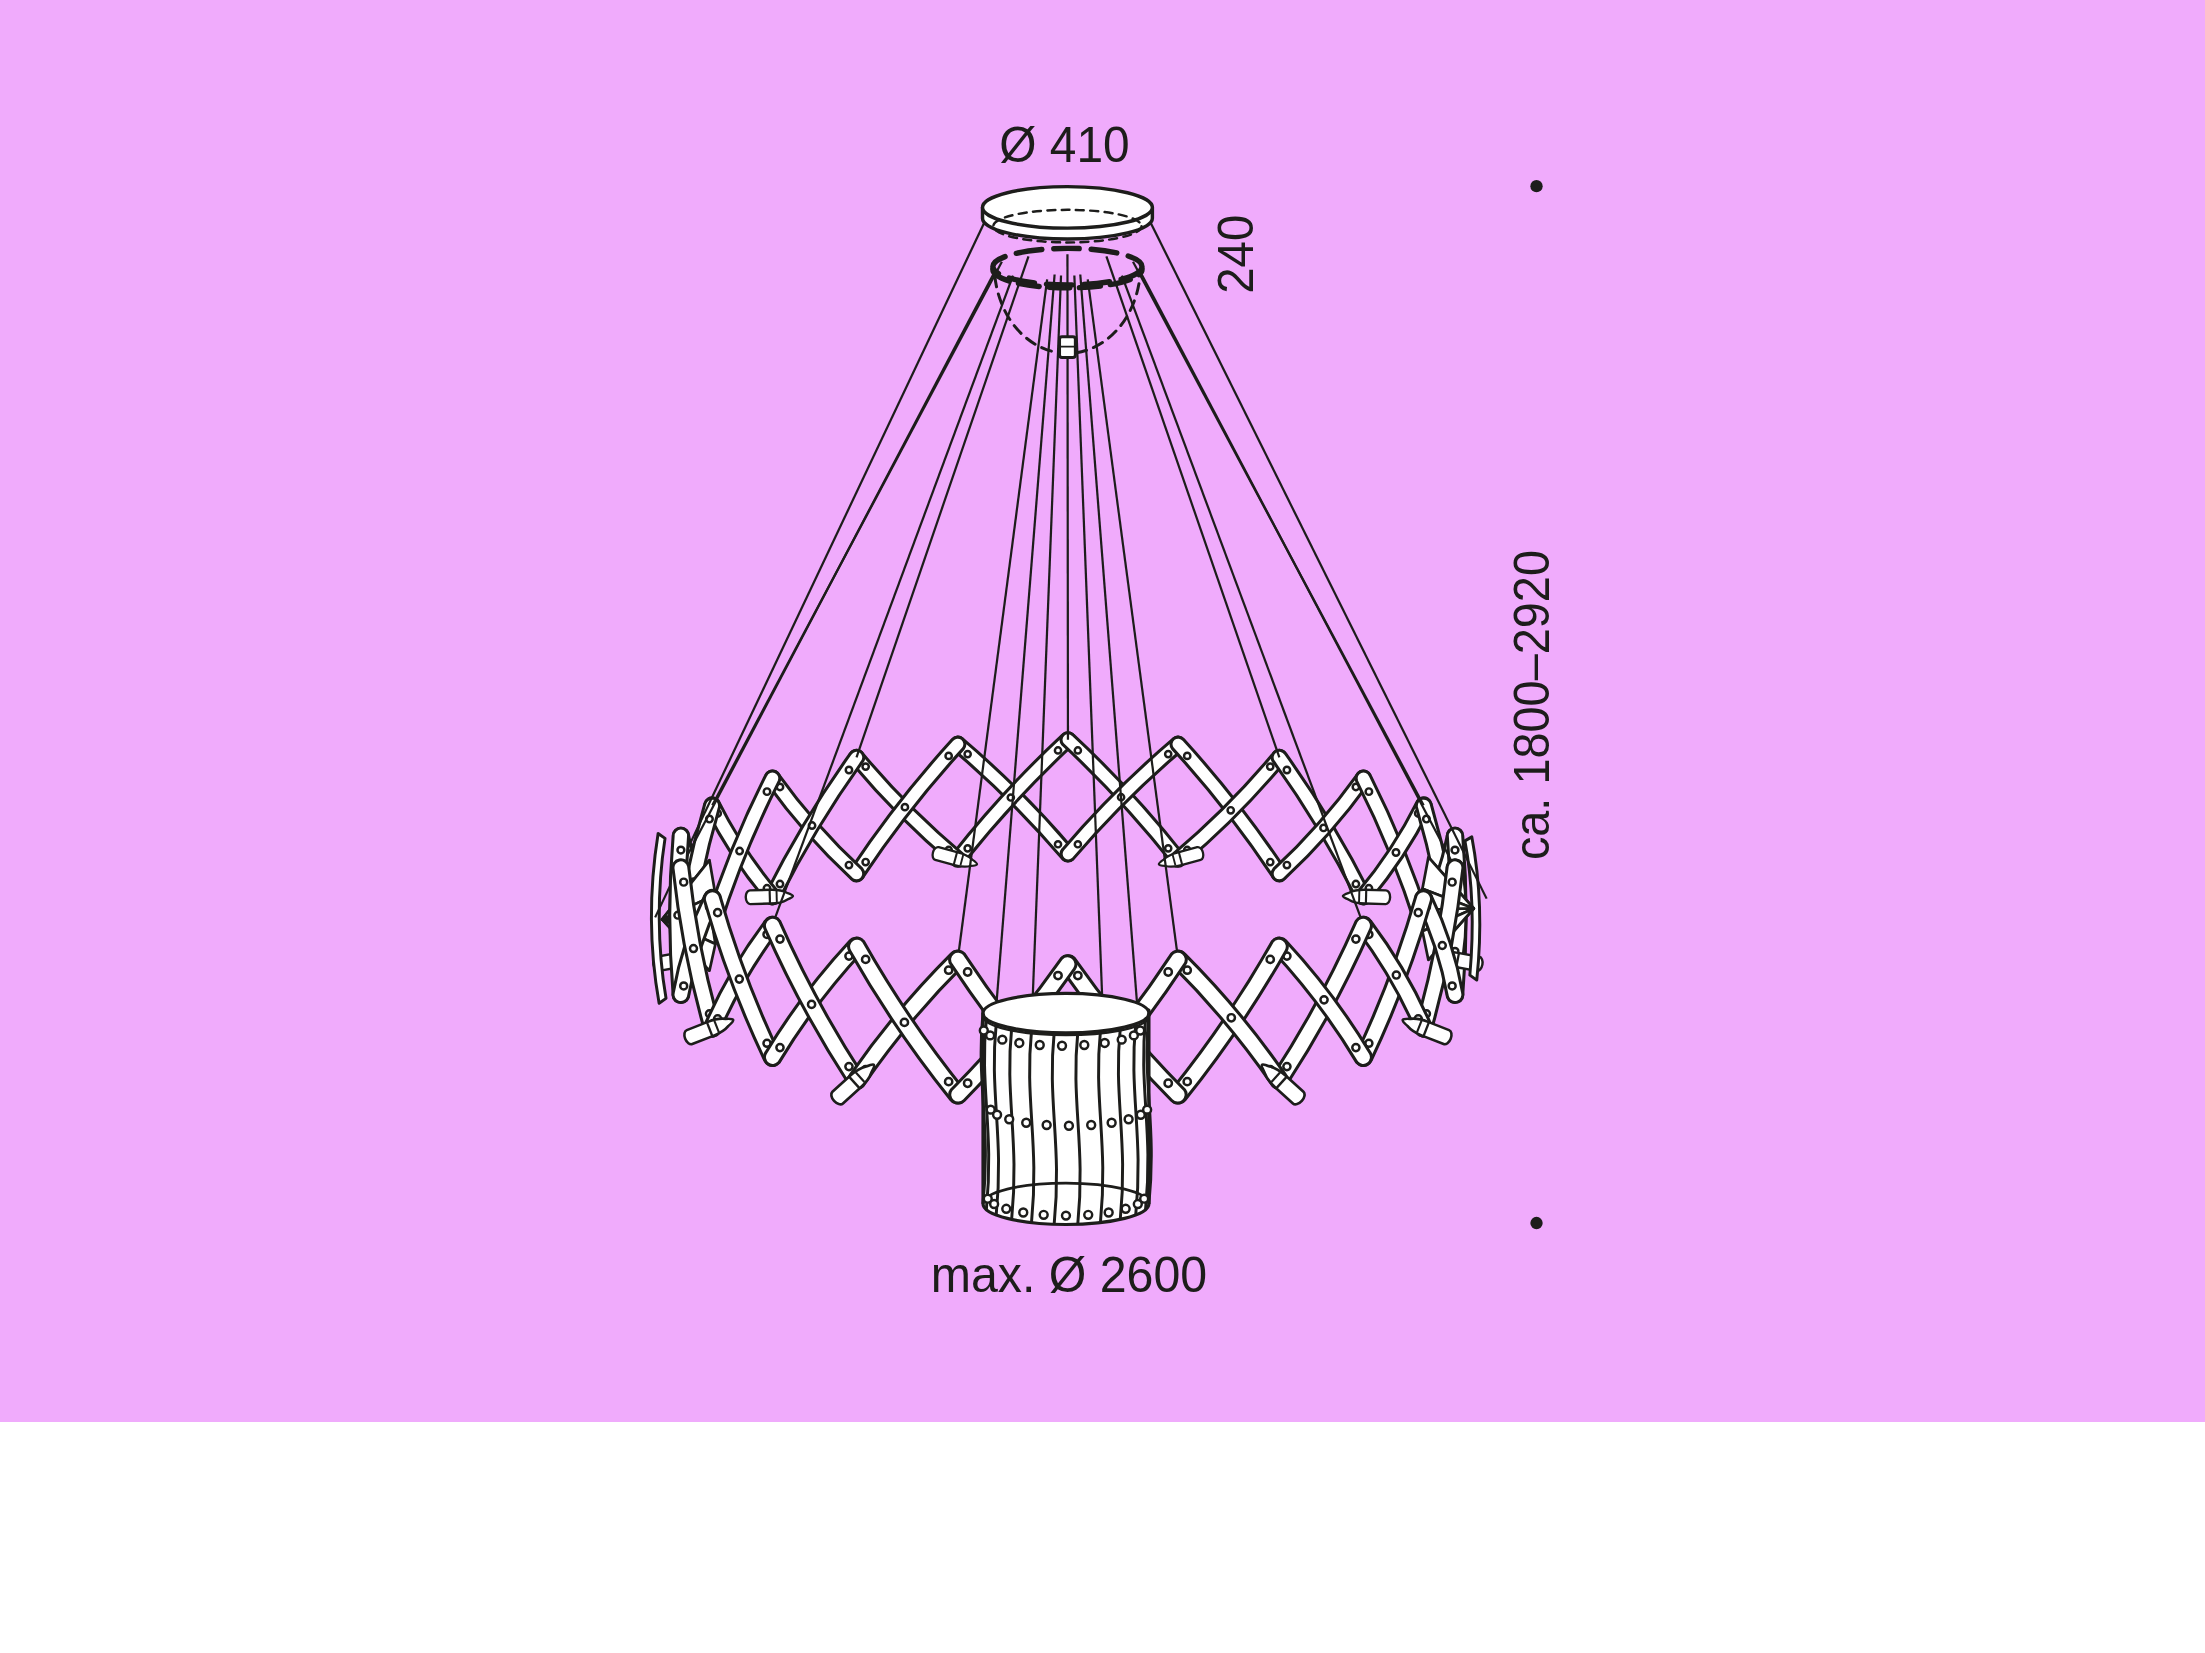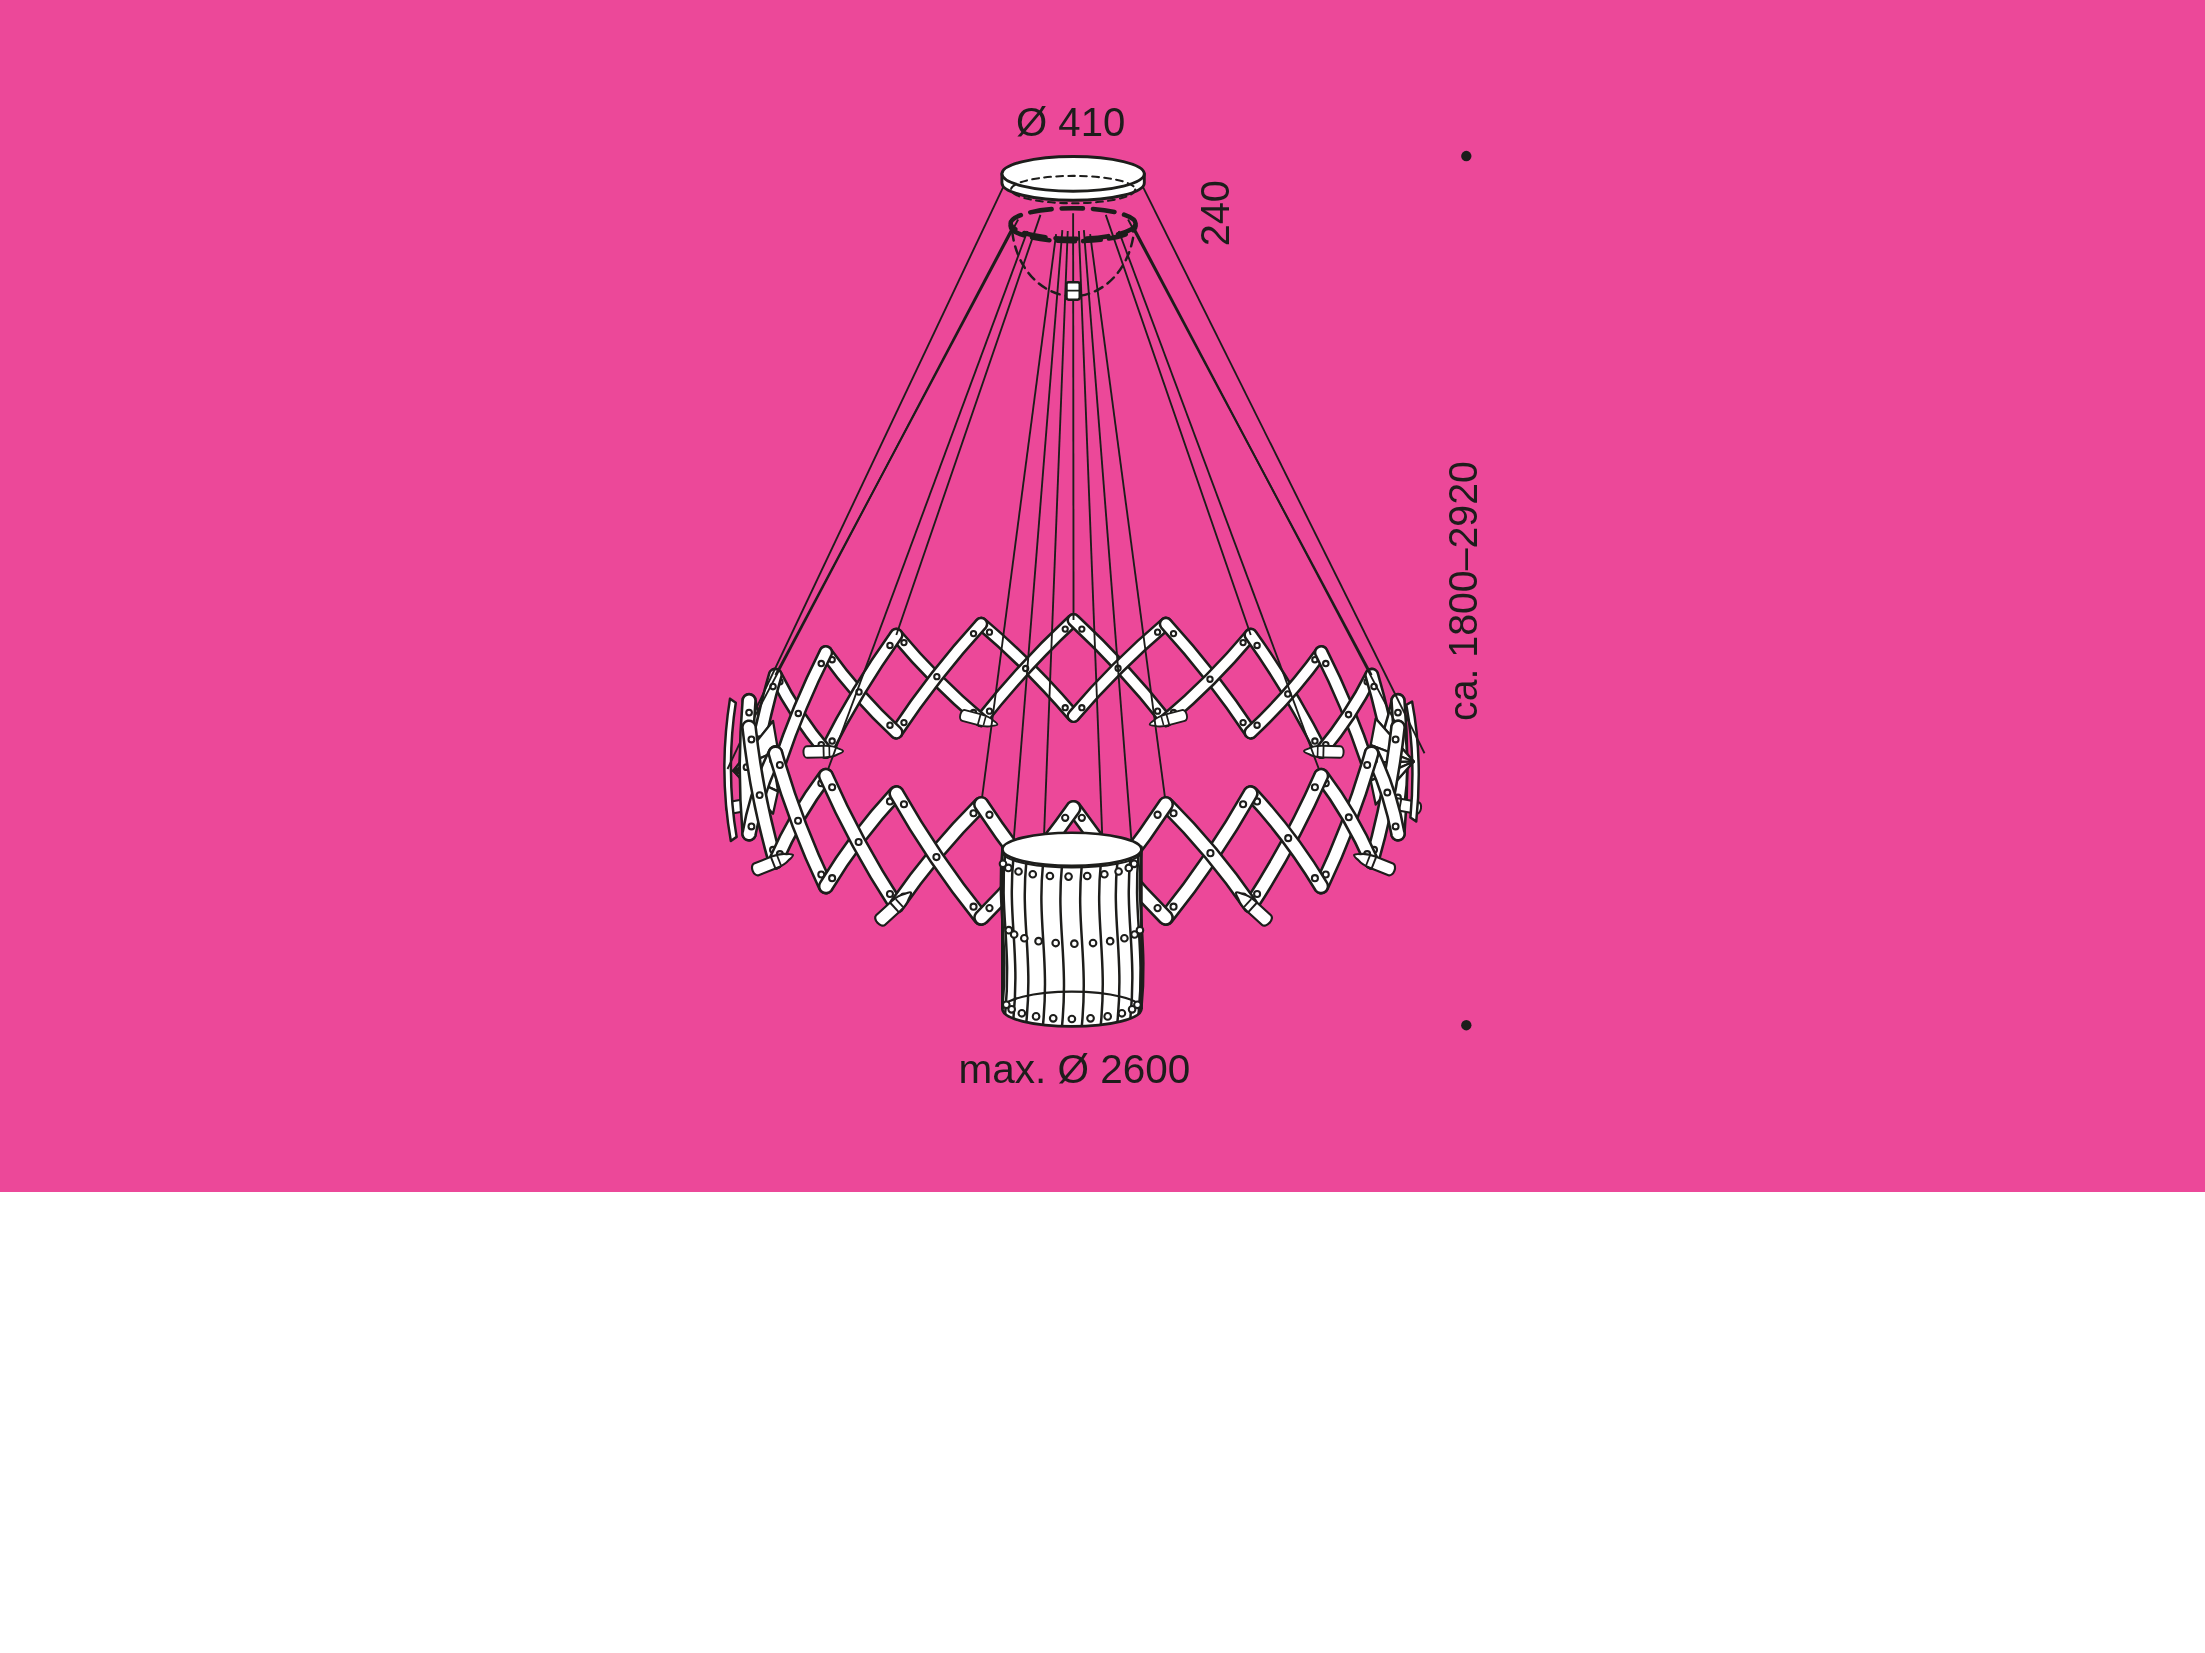--- a/index.html
+++ b/index.html
@@ -1,16 +1,16 @@
 <!DOCTYPE html>
 <html style="font-size:9.2px"><head>
 <meta charset="utf-8">
 <style>
   html,body{margin:0;padding:0;background:#fff;}
-  .page{position:relative;width:2205px;height:1192px;background:#ec4899;overflow:hidden;
+  .page{position:relative;width:2205px;height:1422px;background:#f0abfc;overflow:hidden;
         font-family:"Liberation Sans", sans-serif;}
   .page svg{position:absolute;left:0;top:0;width:100%;height:100%;}
   .dim{font-family:"Liberation Sans", sans-serif;font-size:100px;fill:#1d1d1b;}
 </style>
 </head>
 <body>
 
 <div class="page">
 <svg id="drawing" viewBox="0 0 3840 2880">
 

